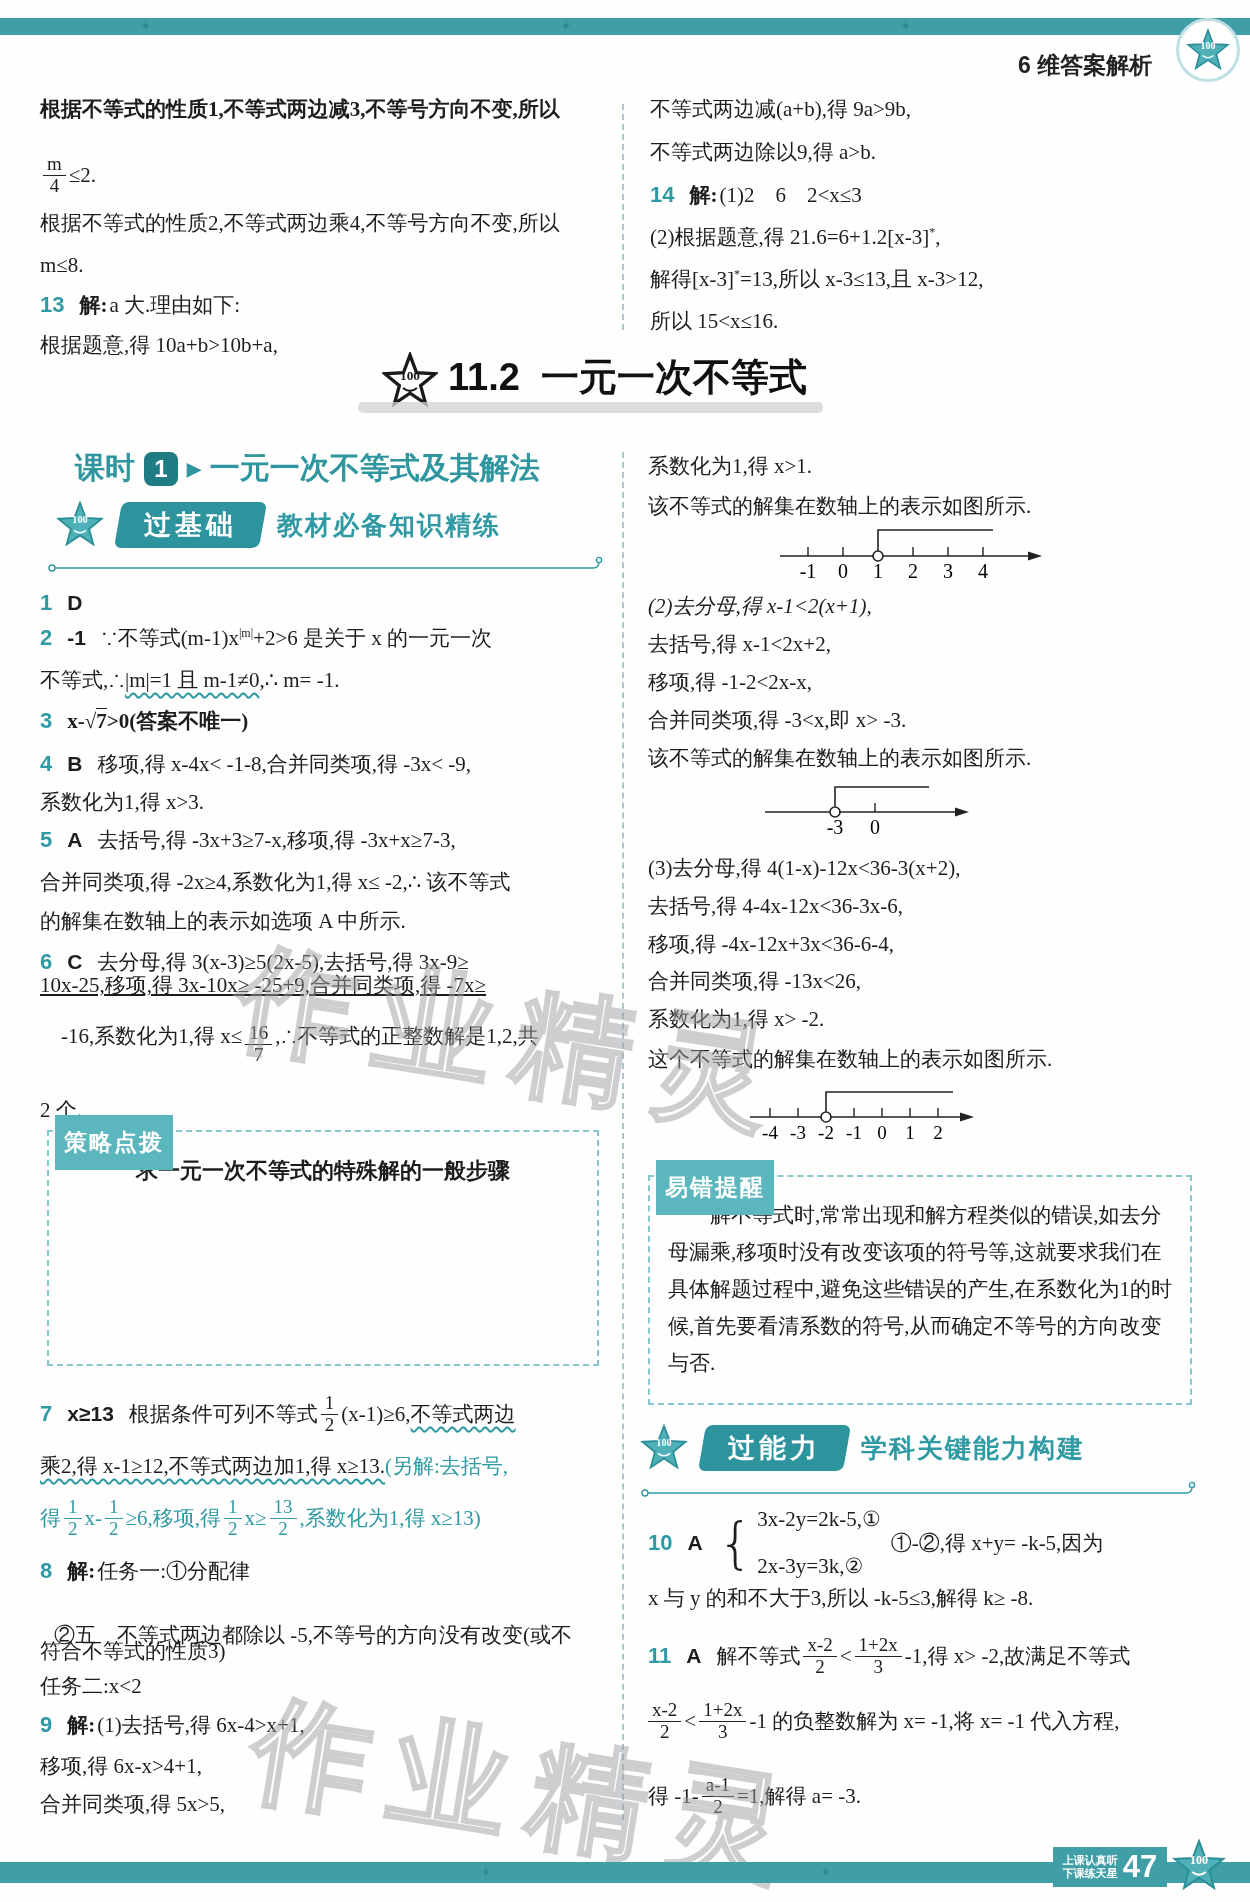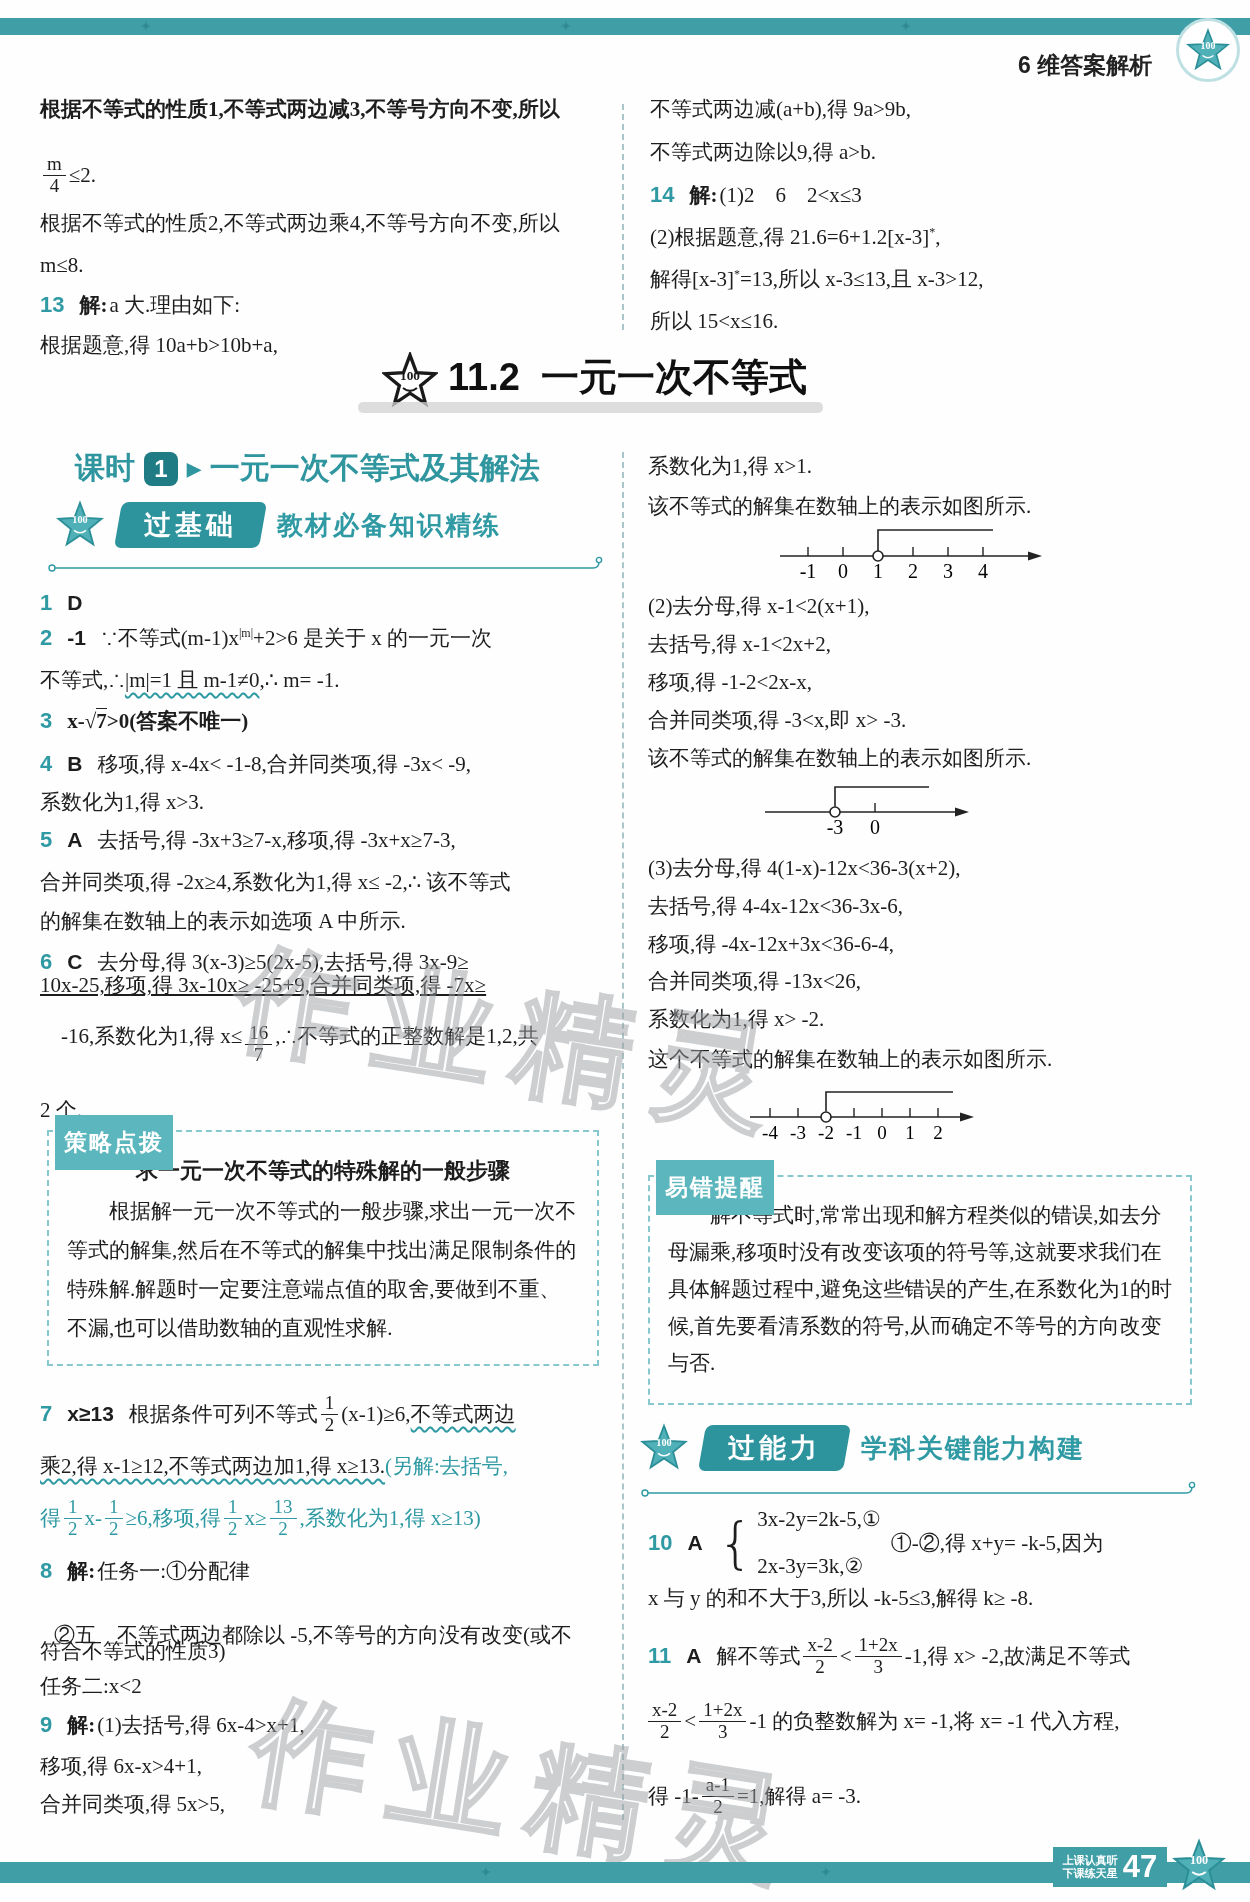--- a/index.html
+++ b/index.html
@@ -169,21 +169,20 @@
           <span class="fn">16</span>
           <span class="fd">7</span>
         </span>
       <span>,∴不等式的正整数解是1,2,共</span>
     </div>
     <div class="ln" style="top:512px;">2 个.</div>
 
     <div class="tipbox" style="left:7px;top:545px;width:548px;height:232px;">
       <div class="tiplabel">策略点拨</div>
       <div class="tiptitle">求一元一次不等式的特殊解的一般步骤</div>
-      <div class="tipbody">根据解一元一次不等式的一般步骤,求出一元一次不等式的解集,然后在不等式的解集中找出满足限制条件的特殊解.解题时一定要注意端点值的取舍,要做到不重、不漏,也可以借助数轴的直观性求解.</div>
     </div>
 
     <div class="ln" style="top:798px;height:62px;display:flex;align-items:center;">
       <span class="pnum">7</span>
         <span class="ans">x≥13</span>
         <span>根据条件可列不等式</span>
       <span class="frac">
           <span class="fn">1</span>
           <span class="fd">2</span>
         </span>
@@ -246,21 +245,21 @@
       <line x1="205" y1="27" x2="205" y2="36" stroke="#222" stroke-width="1.4"></line>
       <circle cx="100" cy="36" r="5" fill="#fff" stroke="#222" stroke-width="1.6"></circle>
       <text x="30" y="58" text-anchor="middle" font-size="20">-1</text>
       <text x="65" y="58" text-anchor="middle" font-size="20">0</text>
       <text x="100" y="58" text-anchor="middle" font-size="20">1</text>
       <text x="135" y="58" text-anchor="middle" font-size="20">2</text>
       <text x="170" y="58" text-anchor="middle" font-size="20">3</text>
       <text x="205" y="58" text-anchor="middle" font-size="20">4</text>
     </svg>
 
-    <div class="ln" style="top:145px;">(2)去分母,得 x-1&lt;2(x+1),</div>
+    <div class="ln" style="top:145px;font-style:italic;">(2)去分母,得 x-1&lt;2(x+1),</div>
     <div class="ln" style="top:183px;">去括号,得 x-1&lt;2x+2,</div>
     <div class="ln" style="top:221px;">移项,得 -1-2&lt;2x-x,</div>
     <div class="ln" style="top:259px;">合并同类项,得 -3&lt;x,即 x&gt; -3.</div>
     <div class="ln" style="top:297px;">该不等式的解集在数轴上的表示如图所示.</div>
 
     <svg style="position:absolute;left:115px;top:330px;" width="220" height="60">
       <polyline points="72,28.5 72,9 166,9" fill="none" stroke="#222" stroke-width="1.6"></polyline>
       <line x1="2" y1="34" x2="192" y2="34" stroke="#222" stroke-width="1.6"></line>
       <polygon points="192,29.5 206,34 192,38.5" fill="#222"></polygon>
       <line x1="112" y1="25" x2="112" y2="34" stroke="#222" stroke-width="1.4"></line>

